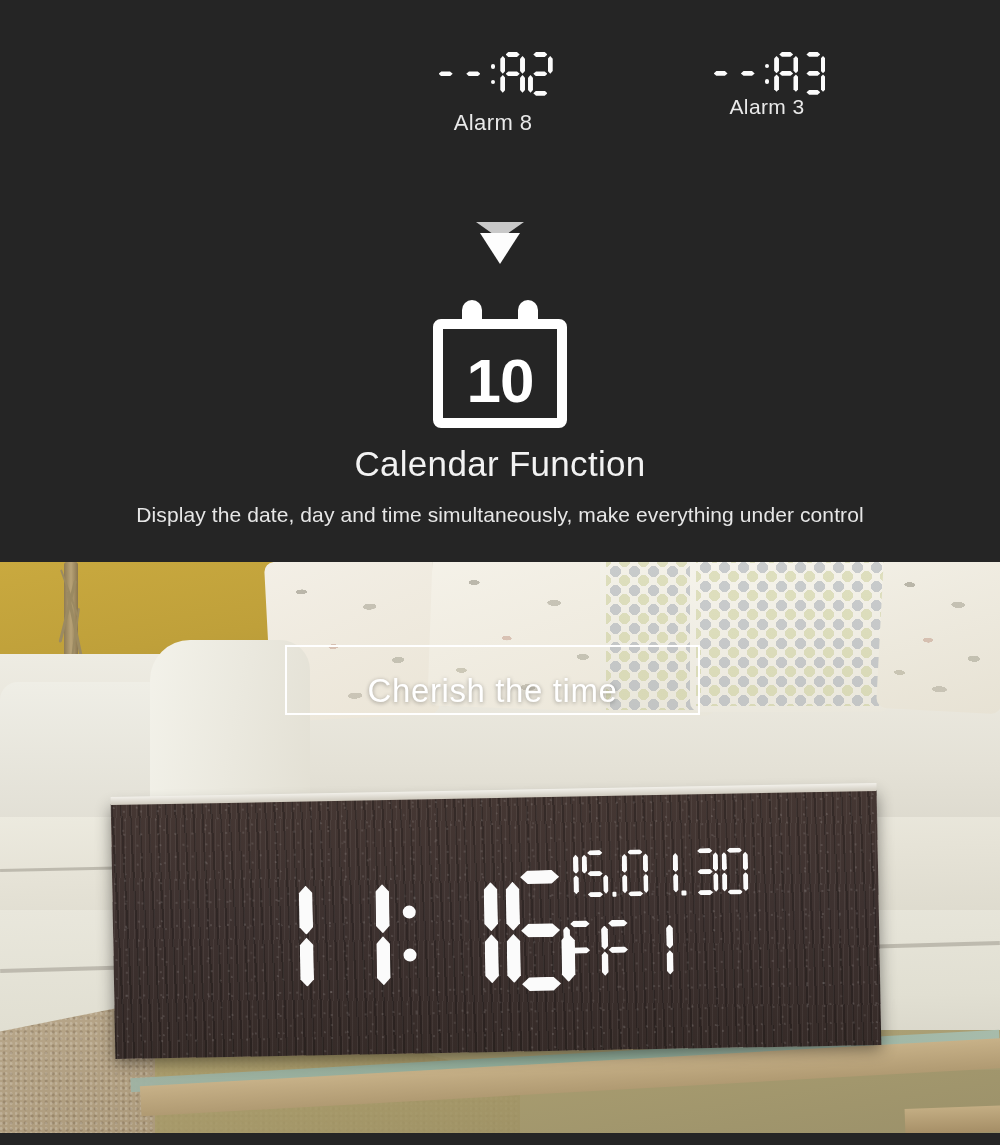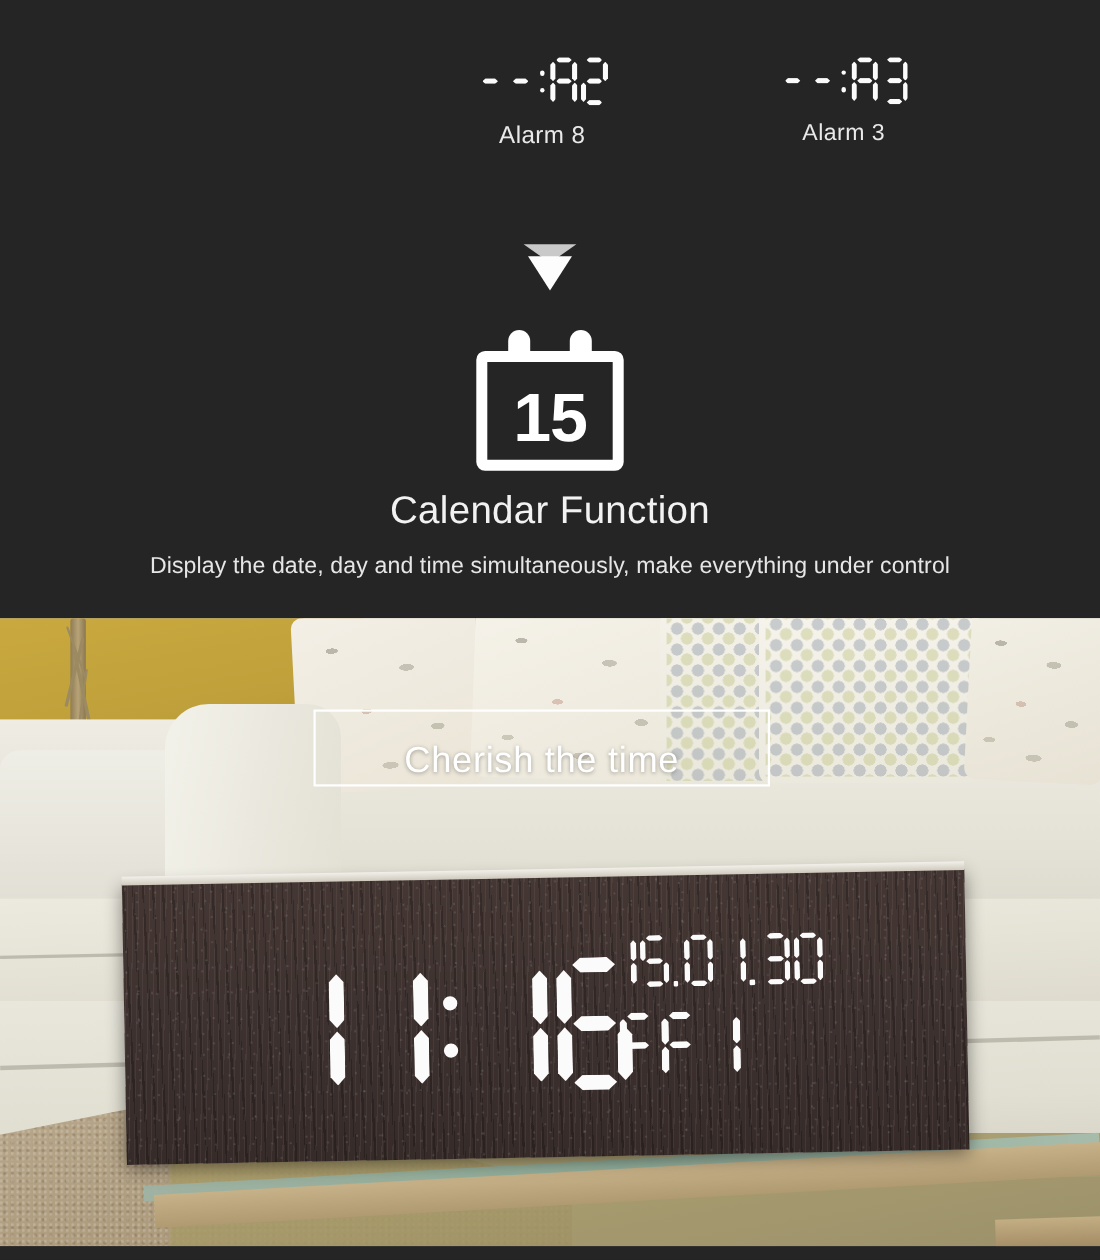--- a/index.html
+++ b/index.html
@@ -23,21 +23,21 @@
   .alarm-unit { position:absolute; text-align:center; }
   .alarm-unit.a1 { left:118px; top:44px; width:200px; }
   .alarm-unit.a2 { left:393px; top:52px; width:200px; }
   .alarm-unit.a3 { left:667px; top:52px; width:200px; }
   .alarm-label {
     color:#e9e9e9; font-weight:300; letter-spacing:.4px;
     font-family:"Liberation Sans", sans-serif;
   }
   .alarm-unit.a1 .alarm-label { font-size:23px; margin-top:14px; }
   .alarm-unit.a2 .alarm-label { font-size:22px; margin-top:14px; }
-  .alarm-unit.a3 .alarm-label { font-size:21px; margin-top:14px; }
+  .alarm-unit.a3 .alarm-label { font-size:21px; }
 
   
   .seg-disp { display:flex; align-items:center; justify-content:center; }
   .seg-char { position:relative; display:inline-block; }
   .seg-char .sg { position:absolute; background:#fbfbfb; }
   
   .seg-colon { position:relative; display:inline-block; }
   .seg-colon .dot { position:absolute; background:#fbfbfb; border-radius:50%; }
   
   .seg-period { position:relative; display:inline-block; }
@@ -371,21 +371,21 @@
         <div class="tri-top"></div>
         <div class="tri-bot"></div>
       </div>
     </div>
 
     <div class="cal-wrap">
       <div class="cal-ico">
         <div class="cal-ring l"></div>
         <div class="cal-ring r"></div>
         <div class="cal-body">
-          <div class="cal-num">15</div>
+          <div class="cal-num">10</div>
         </div>
       </div>
     </div>
 
     <div class="cal-title">Calendar Function</div>
     <div class="cal-sub">Display the date, day and time simultaneously, make everything under control</div>
   </div>
 
   <div class="photo">
     <div class="ph-layer wall-left"></div>

